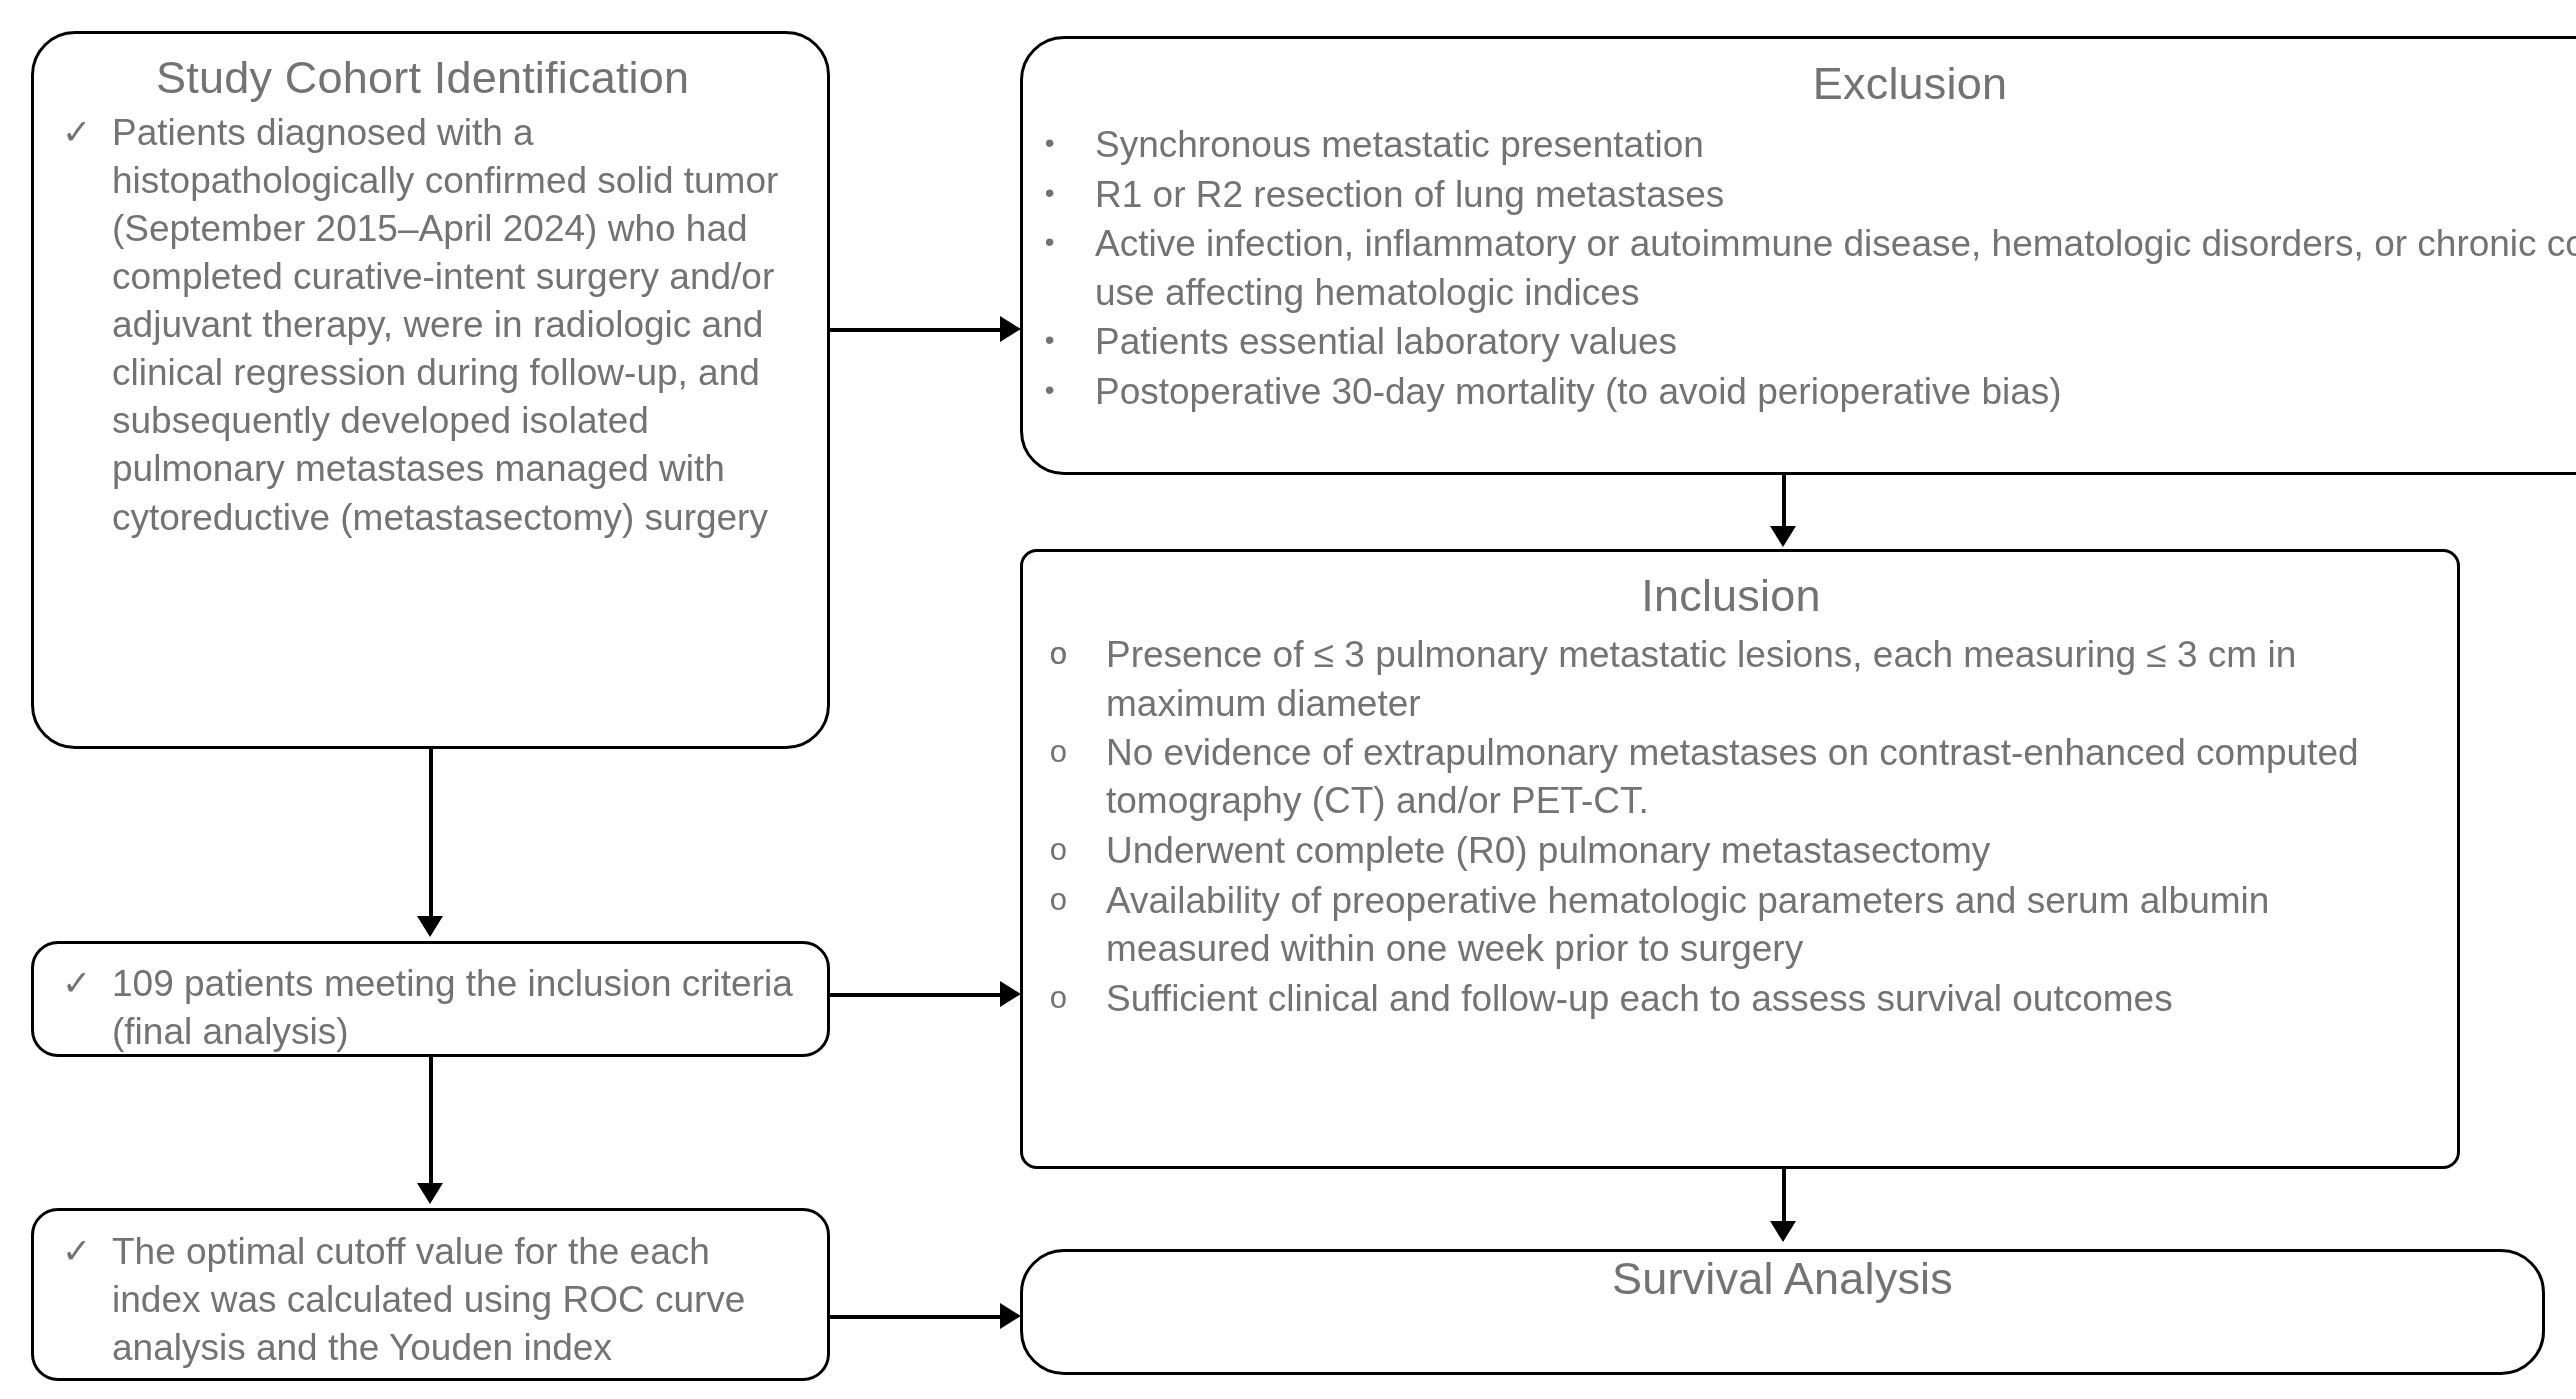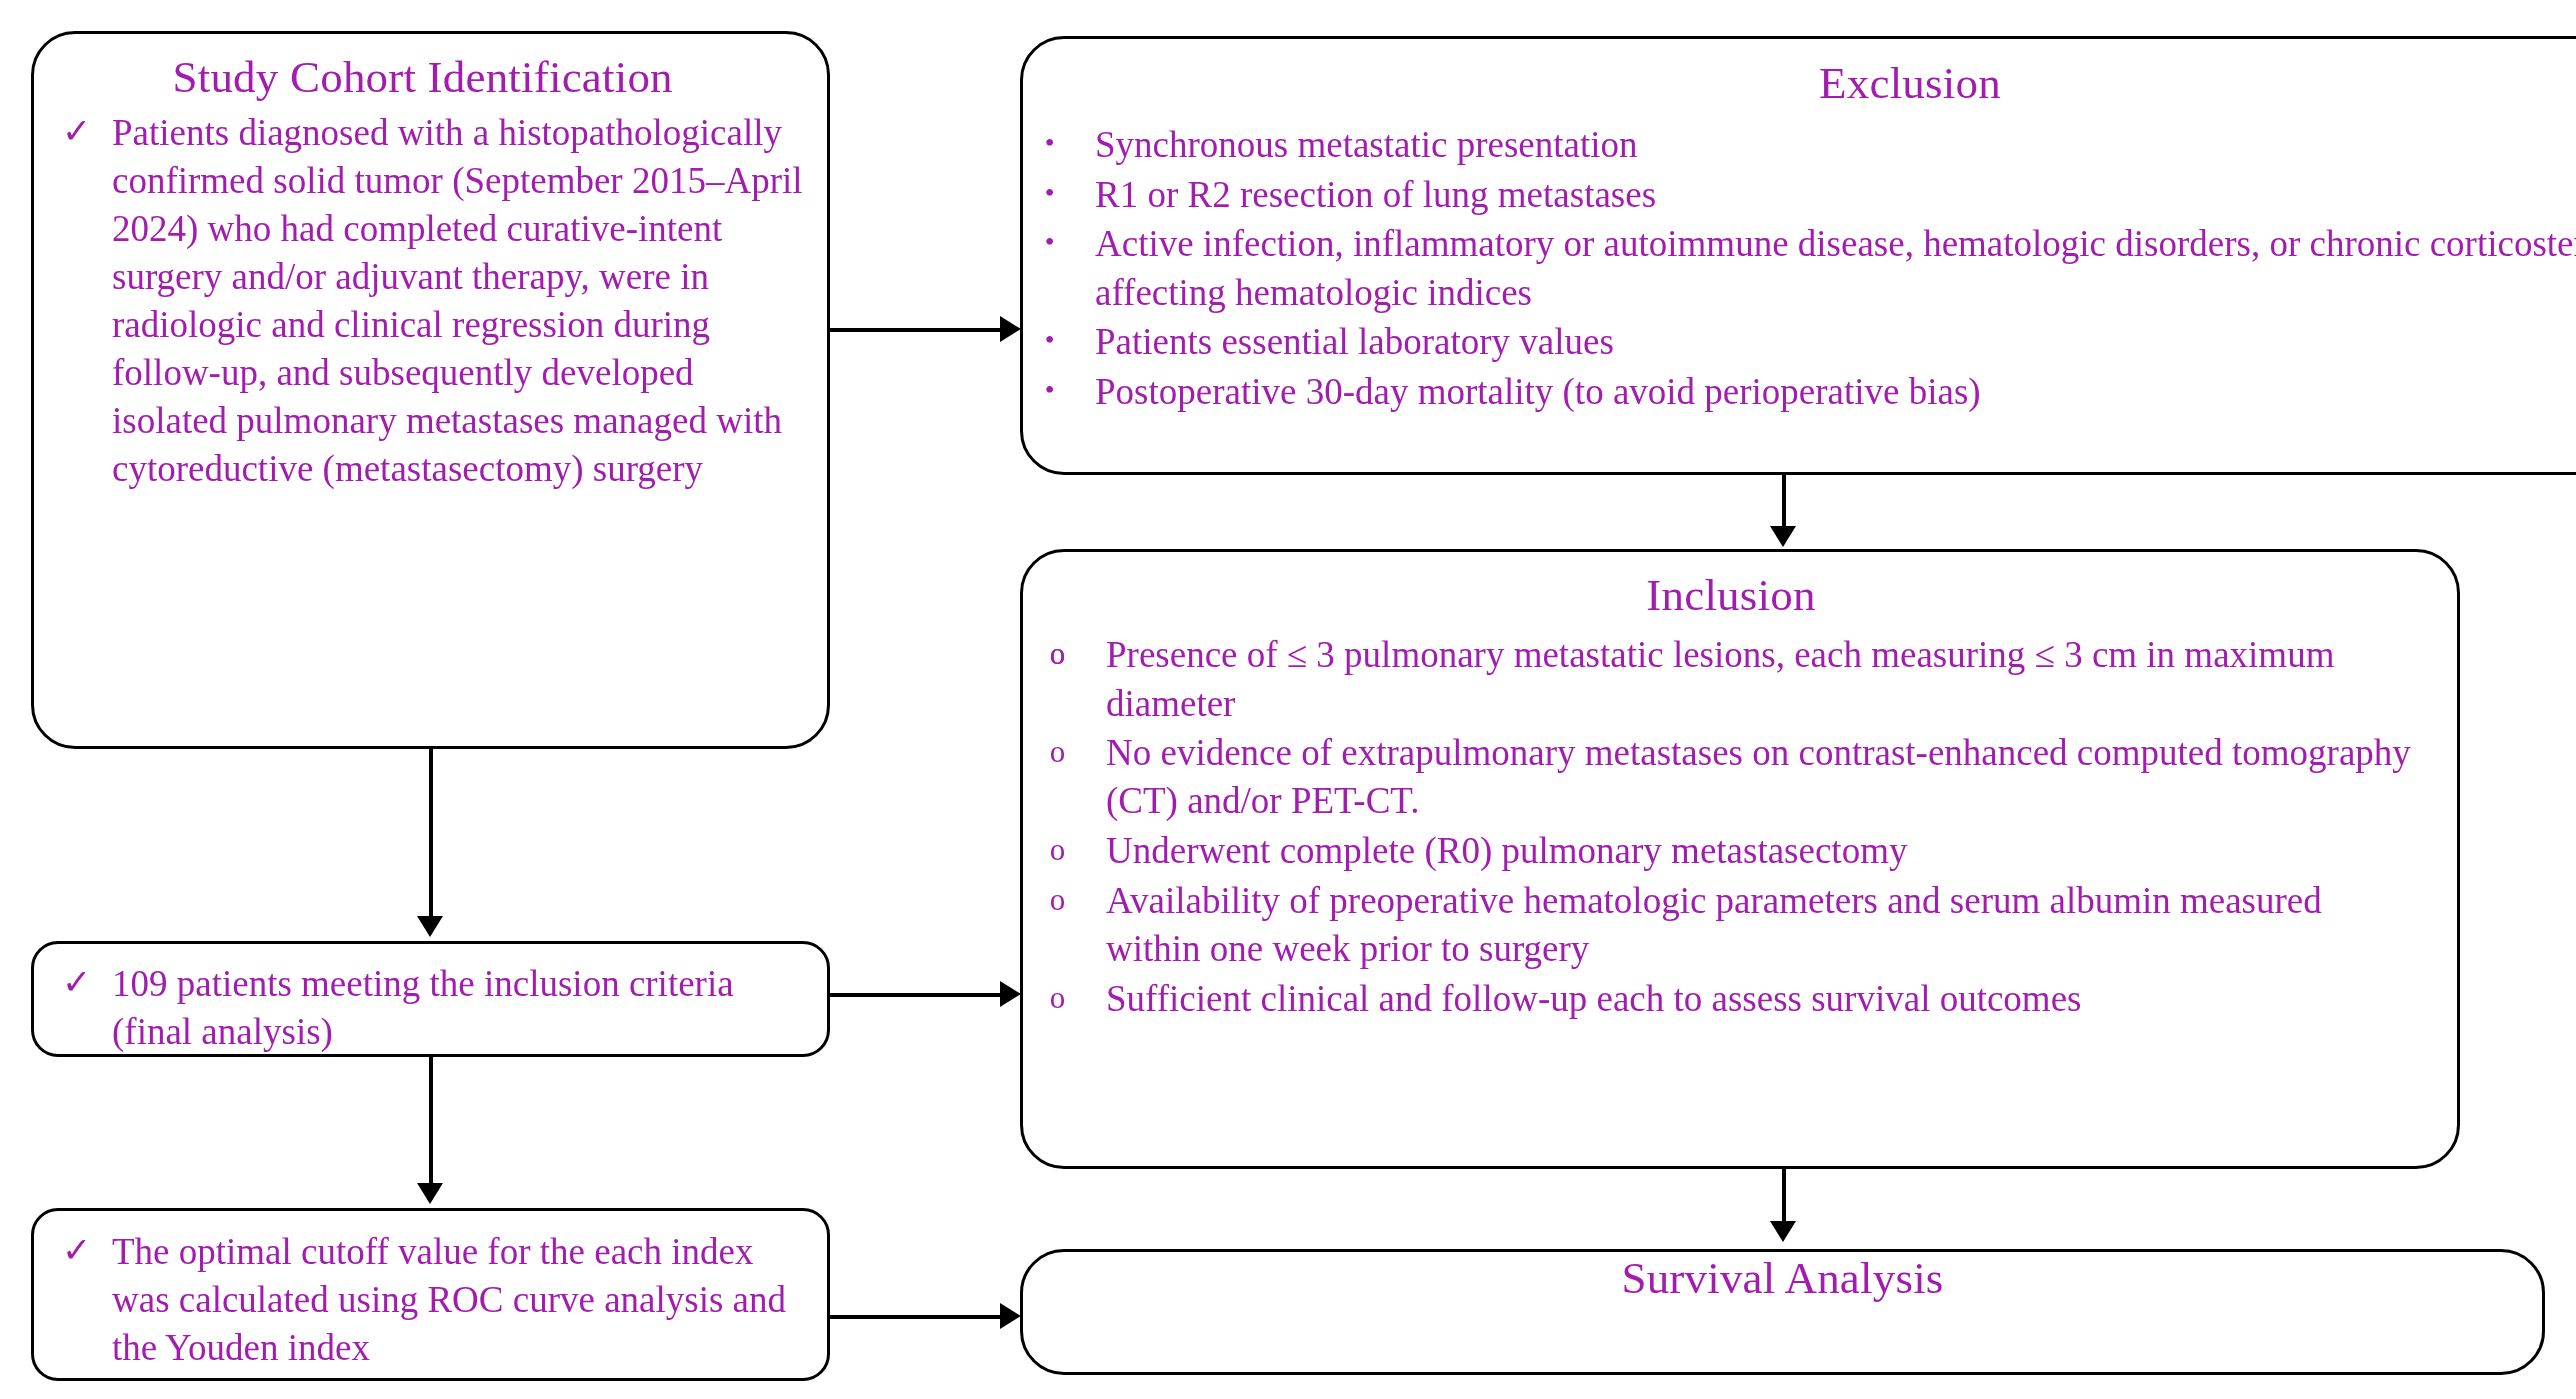--- a/index.html
+++ b/index.html
@@ -6,22 +6,22 @@
   html, body {
     margin: 0;
     padding: 0;
     background: #ffffff;
   }
   #canvas {
     position: relative;
     width: 2576px;
     height: 1399px;
     background: #ffffff;
-    font-family: Liberation Serif, serif;
-    color: #a21caf;
+    font-family: Liberation Sans, sans-serif;
+    color: #737373;
     overflow: hidden;
   }
 
   
   .node {
     position: absolute;
     box-sizing: border-box;
     background: #ffffff;
     border: 3.9px solid #000000;
     border-radius: 44px;
@@ -139,21 +139,21 @@
         <span class="mk">•</span>
         <span>Patients essential laboratory values</span>
       </li>
       <li>
         <span class="mk">•</span>
         <span>Postoperative 30-day mortality (to avoid perioperative bias)</span>
       </li>
     </ul>
   </div>
 
-  <div class="node" style="left:1020px; top:549px; width:1440px; height:620px; padding:17px 37px 0 19px;">
+  <div class="node" style="left:1020px; top:549px; width:1440px; height:620px; padding:17px 37px 0 19px;border-radius:17px;">
     <div class="node-title">Inclusion</div>
     <ul class="blist circ" style="margin-top:9.4px;">
       <li>
         <span class="mk">o</span>
       </li>
       <li>
         <span class="mk">o</span>
         <span>Presence of ≤ 3 pulmonary metastatic lesions, each measuring ≤ 3 cm in maximum diameter</span>
       </li>
       <li>

